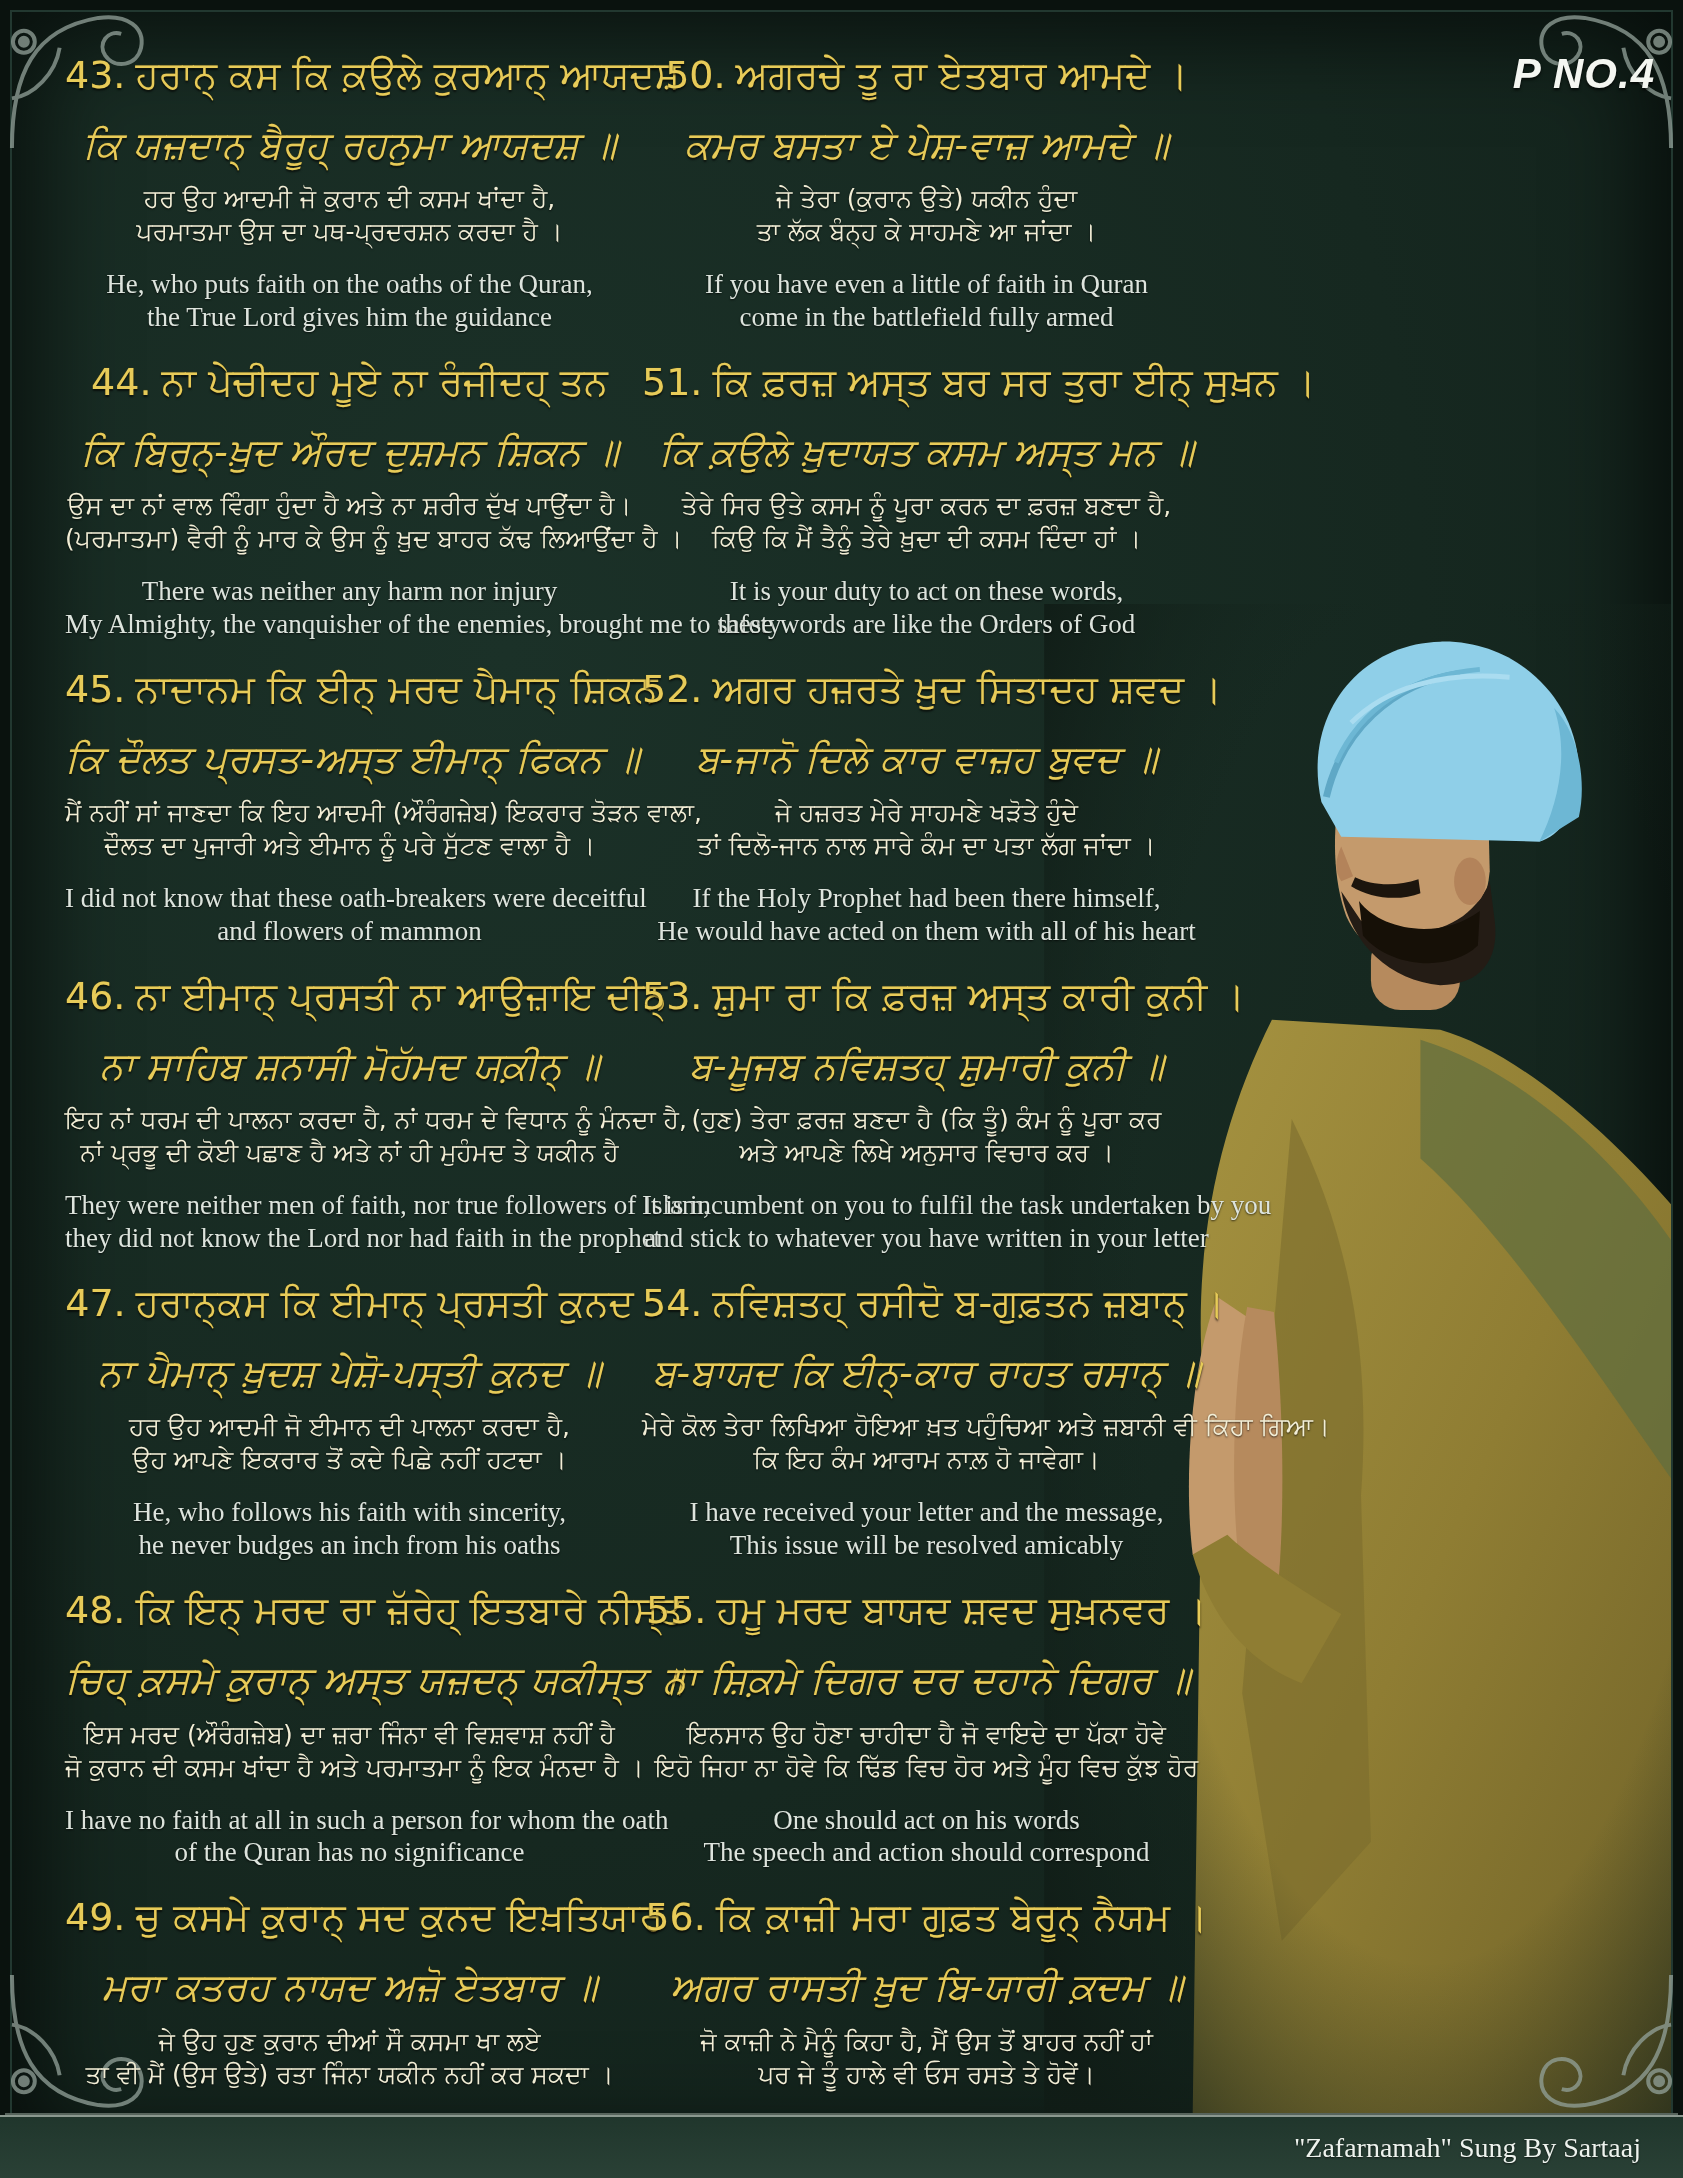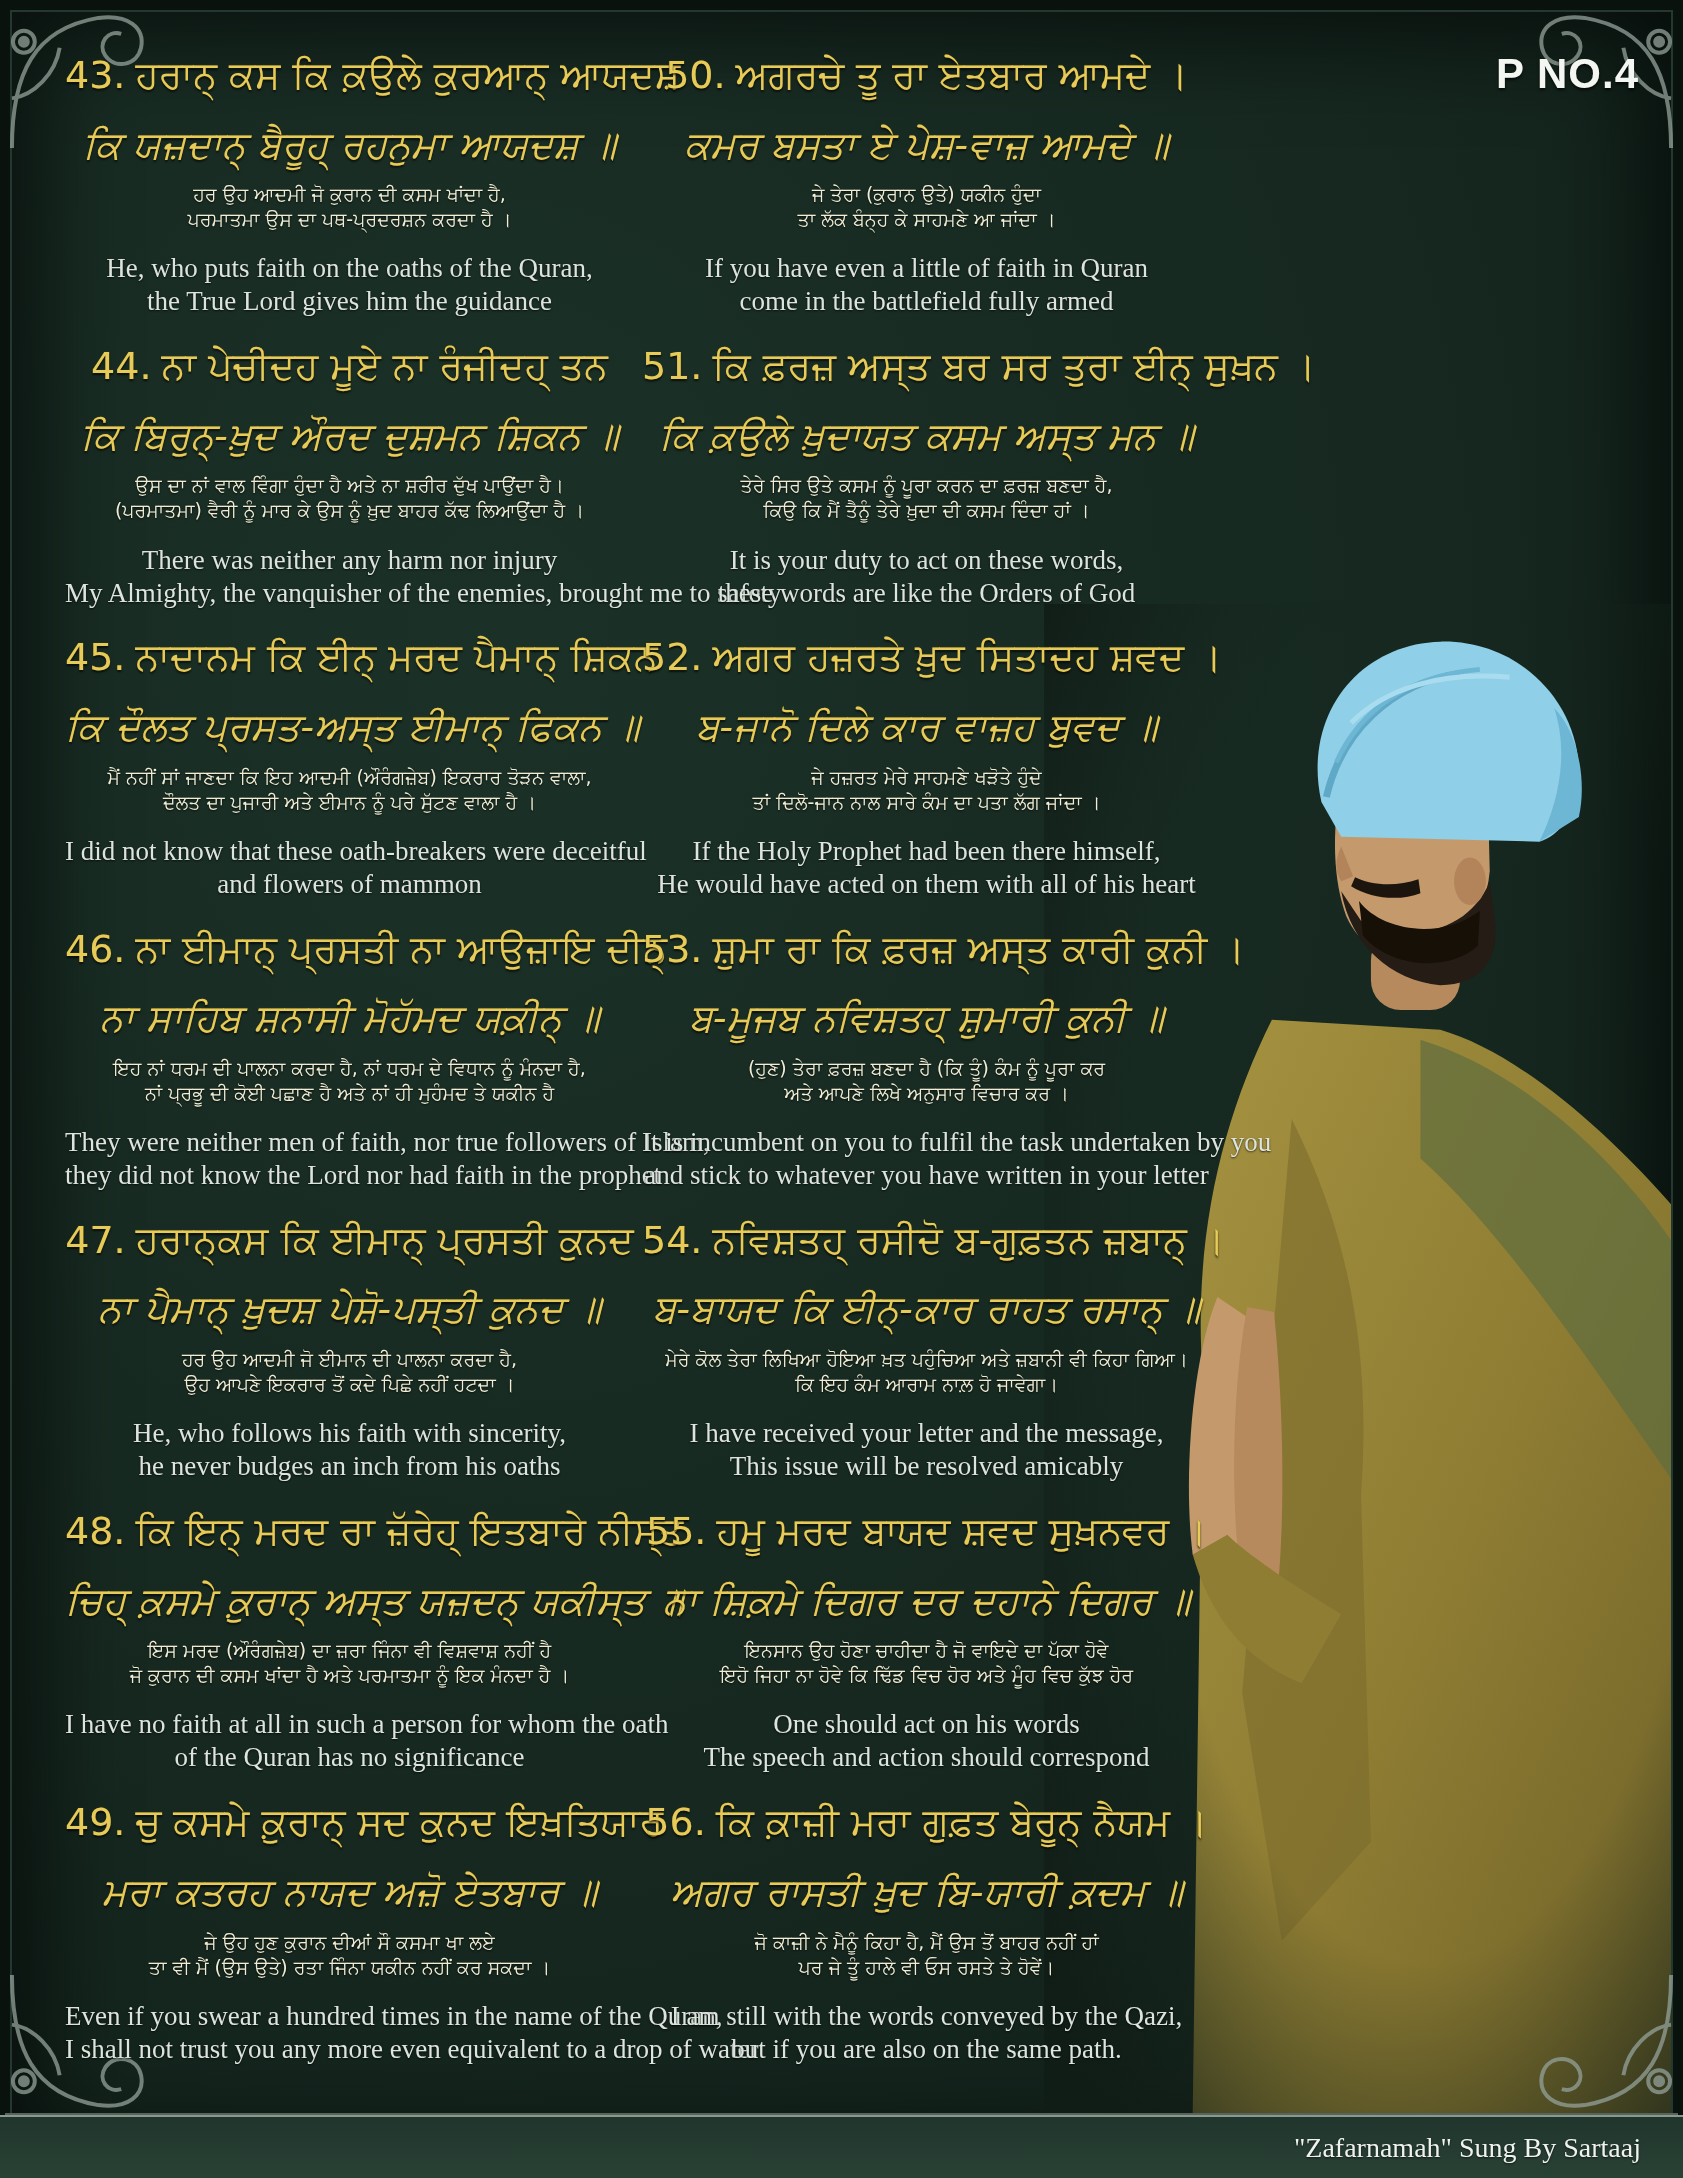--- a/index.html
+++ b/index.html
@@ -19,41 +19,42 @@
     box-shadow: inset 0 0 0 2px #223830;
   }
   .corner{position:absolute;width:149px;height:149px;opacity:.75;}
   .corner svg{width:100%;height:100%;}
   .corner.tl{top:4px;left:4px;}
   .corner.tr{top:4px;right:4px;transform:scaleX(-1);}
   .corner.bl{bottom:59px;left:4px;transform:scaleY(-1);}
   .corner.br{bottom:59px;right:4px;transform:scale(-1,-1);}
 
   .pageno{
-    position:absolute;top:50px;right:44px;
+    position:absolute;top:50px;right:28px;
     color:#f4f6f1;font-weight:bold;font-size:42px;letter-spacing:1px;
     text-shadow:0 2px 3px rgba(0,0,0,.7);
     font-family:"Liberation Sans",sans-serif;
+    font-style:italic;
   }
 
   .col{position:absolute;top:53px;width:569px;}
   .col-left{left:65px;}
   .col-right{left:642px;}
 
   .verse{margin-bottom:26px;text-align:center;}
   .v-line{
     color:#e7cb59;font-size:38px;line-height:1.2;white-space:nowrap;
     text-shadow:0 2px 2px rgba(0,0,0,.65), 0 0 1px #7a6518;
     font-weight:500;
   }
   .v-line1{margin-bottom:24px;}
   .v-line2{margin-bottom:14px;font-style:italic;}
   .v-num{margin-right:10px;}
   .v-meaning{
-    color:#f2eed6;font-size:19px;line-height:1.32;margin-bottom:8px;
+    color:#f2eed6;font-size:25px;line-height:1.32;margin-bottom:8px;
     text-shadow:0 1px 2px rgba(0,0,0,.7);
   }
   .v-meaning div{white-space:nowrap;}
   .v-english{
     color:#dde4dd;font-size:27px;line-height:1.22;
     font-family:"Liberation Serif",serif;
     text-shadow:0 1px 2px rgba(0,0,0,.7);
     margin-top:20px;
   }
   .v-english div{white-space:nowrap;}

